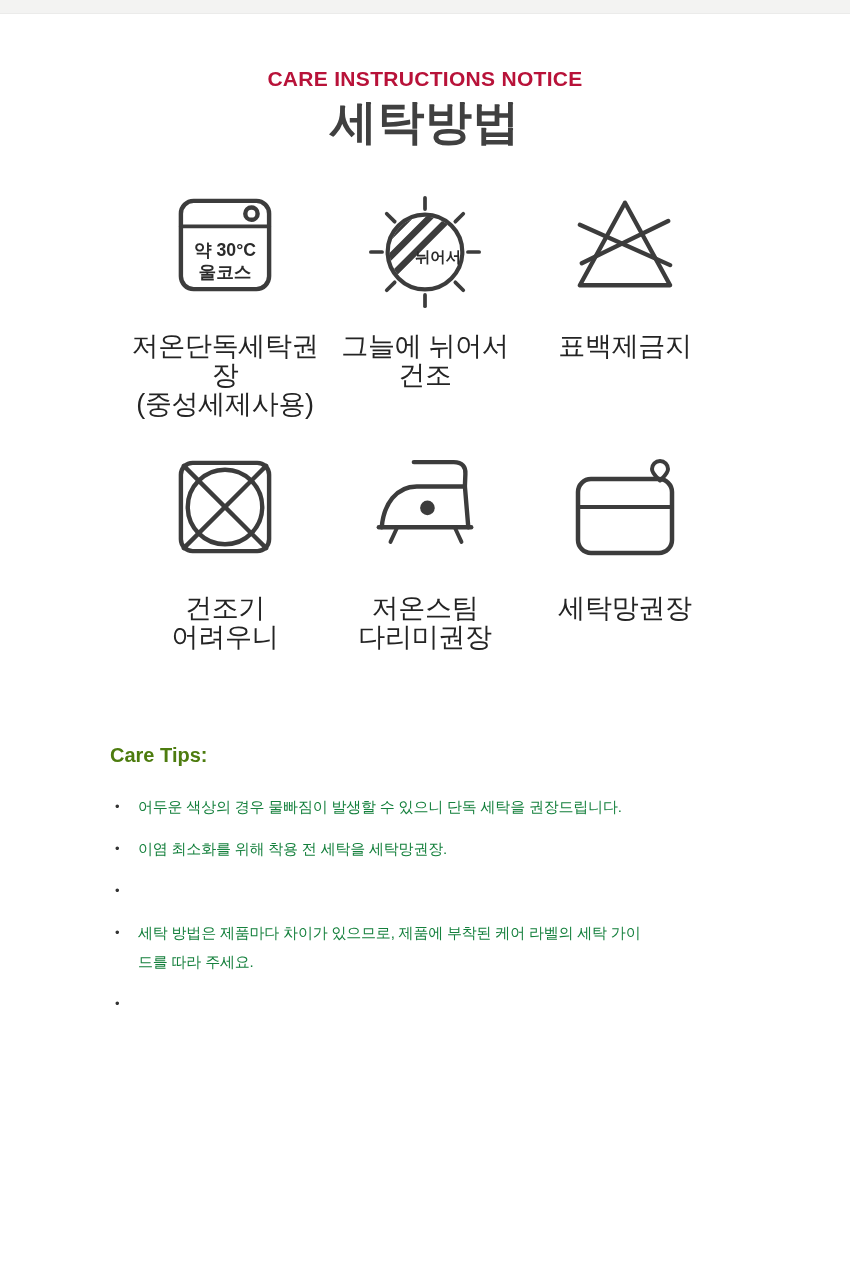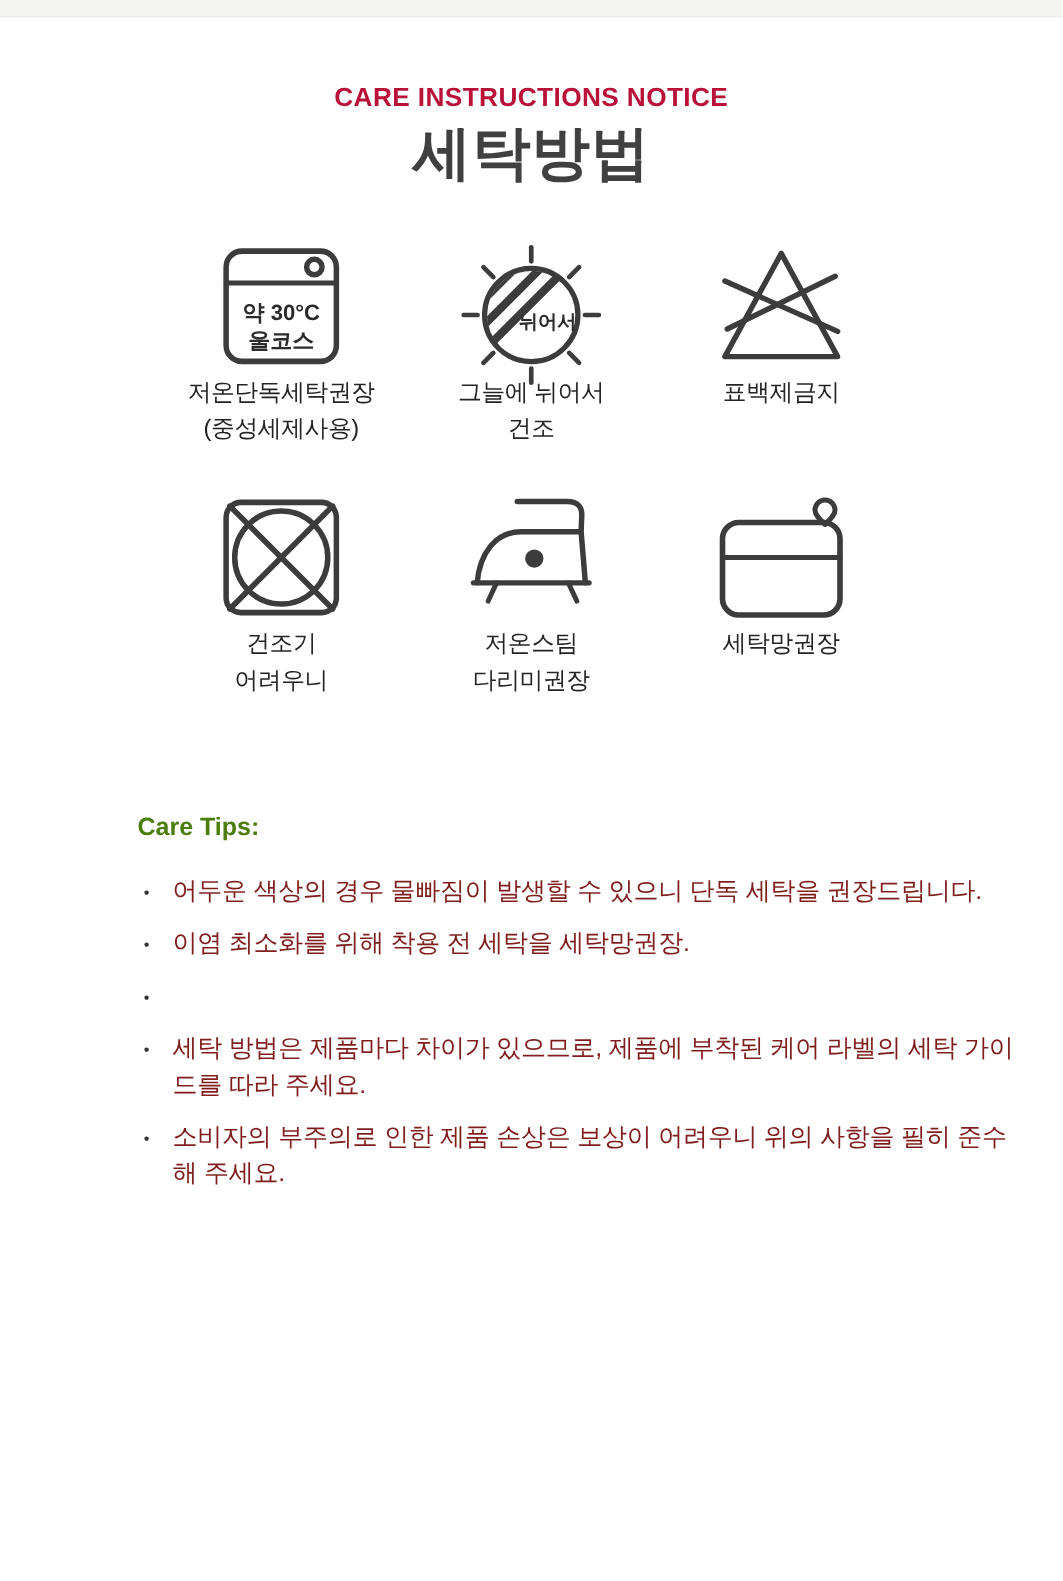--- a/index.html
+++ b/index.html
@@ -39,21 +39,22 @@
     display: grid;
     grid-template-columns: repeat(3, 200px);
     row-gap: 39px;
   }
   .sym-cell { display: flex; flex-direction: column; align-items: center; }
   .icon-box {
     height: 104px;
     display: flex; justify-content: center;
   }
   .sym-label {
-    font-size: 19px;
+    margin-top: 32px;
+    font-size: 27px;
     line-height: 29px;
     color: #242424;
     text-align: center;
     white-space: pre-line;
     letter-spacing: -0.3px;
   }
   svg.care-svg {
     stroke: #3c3c3c;
     stroke-width: 4.5;
     fill: none;
@@ -83,23 +84,23 @@
   .tip-item { display: flex; margin-bottom: 13px; }
   .tip-dot {
     flex: none;
     width: 23px;
     padding-left: 5px;
     font-size: 13px;
     line-height: 29px;
     color: #333333;
   }
   .tip-text {
-    font-size: 20px;
+    font-size: 15px;
     line-height: 29px;
-    color: #7f1d1d;
+    color: #15803d;
     letter-spacing: -0.2px;
     white-space: pre-line;
   }
 </style>
 </head>
 <body>
 
 <div class="top-strip"></div>
 
 <div class="eyebrow">CARE INSTRUCTIONS NOTICE</div>
@@ -218,17 +219,15 @@
     <div class="tip-item">
       <span class="tip-dot">•</span>
     </div>
     <div class="tip-item">
       <span class="tip-dot">•</span>
       <span class="tip-text">세탁 방법은 제품마다 차이가 있으므로, 제품에 부착된 케어 라벨의 세탁 가이
 드를 따라 주세요.</span>
     </div>
     <div class="tip-item">
       <span class="tip-dot">•</span>
-      <span class="tip-text">소비자의 부주의로 인한 제품 손상은 보상이 어려우니 위의 사항을 필히 준수
-해 주세요.</span>
     </div>
   </div>
 </div>
 
 </body></html>

